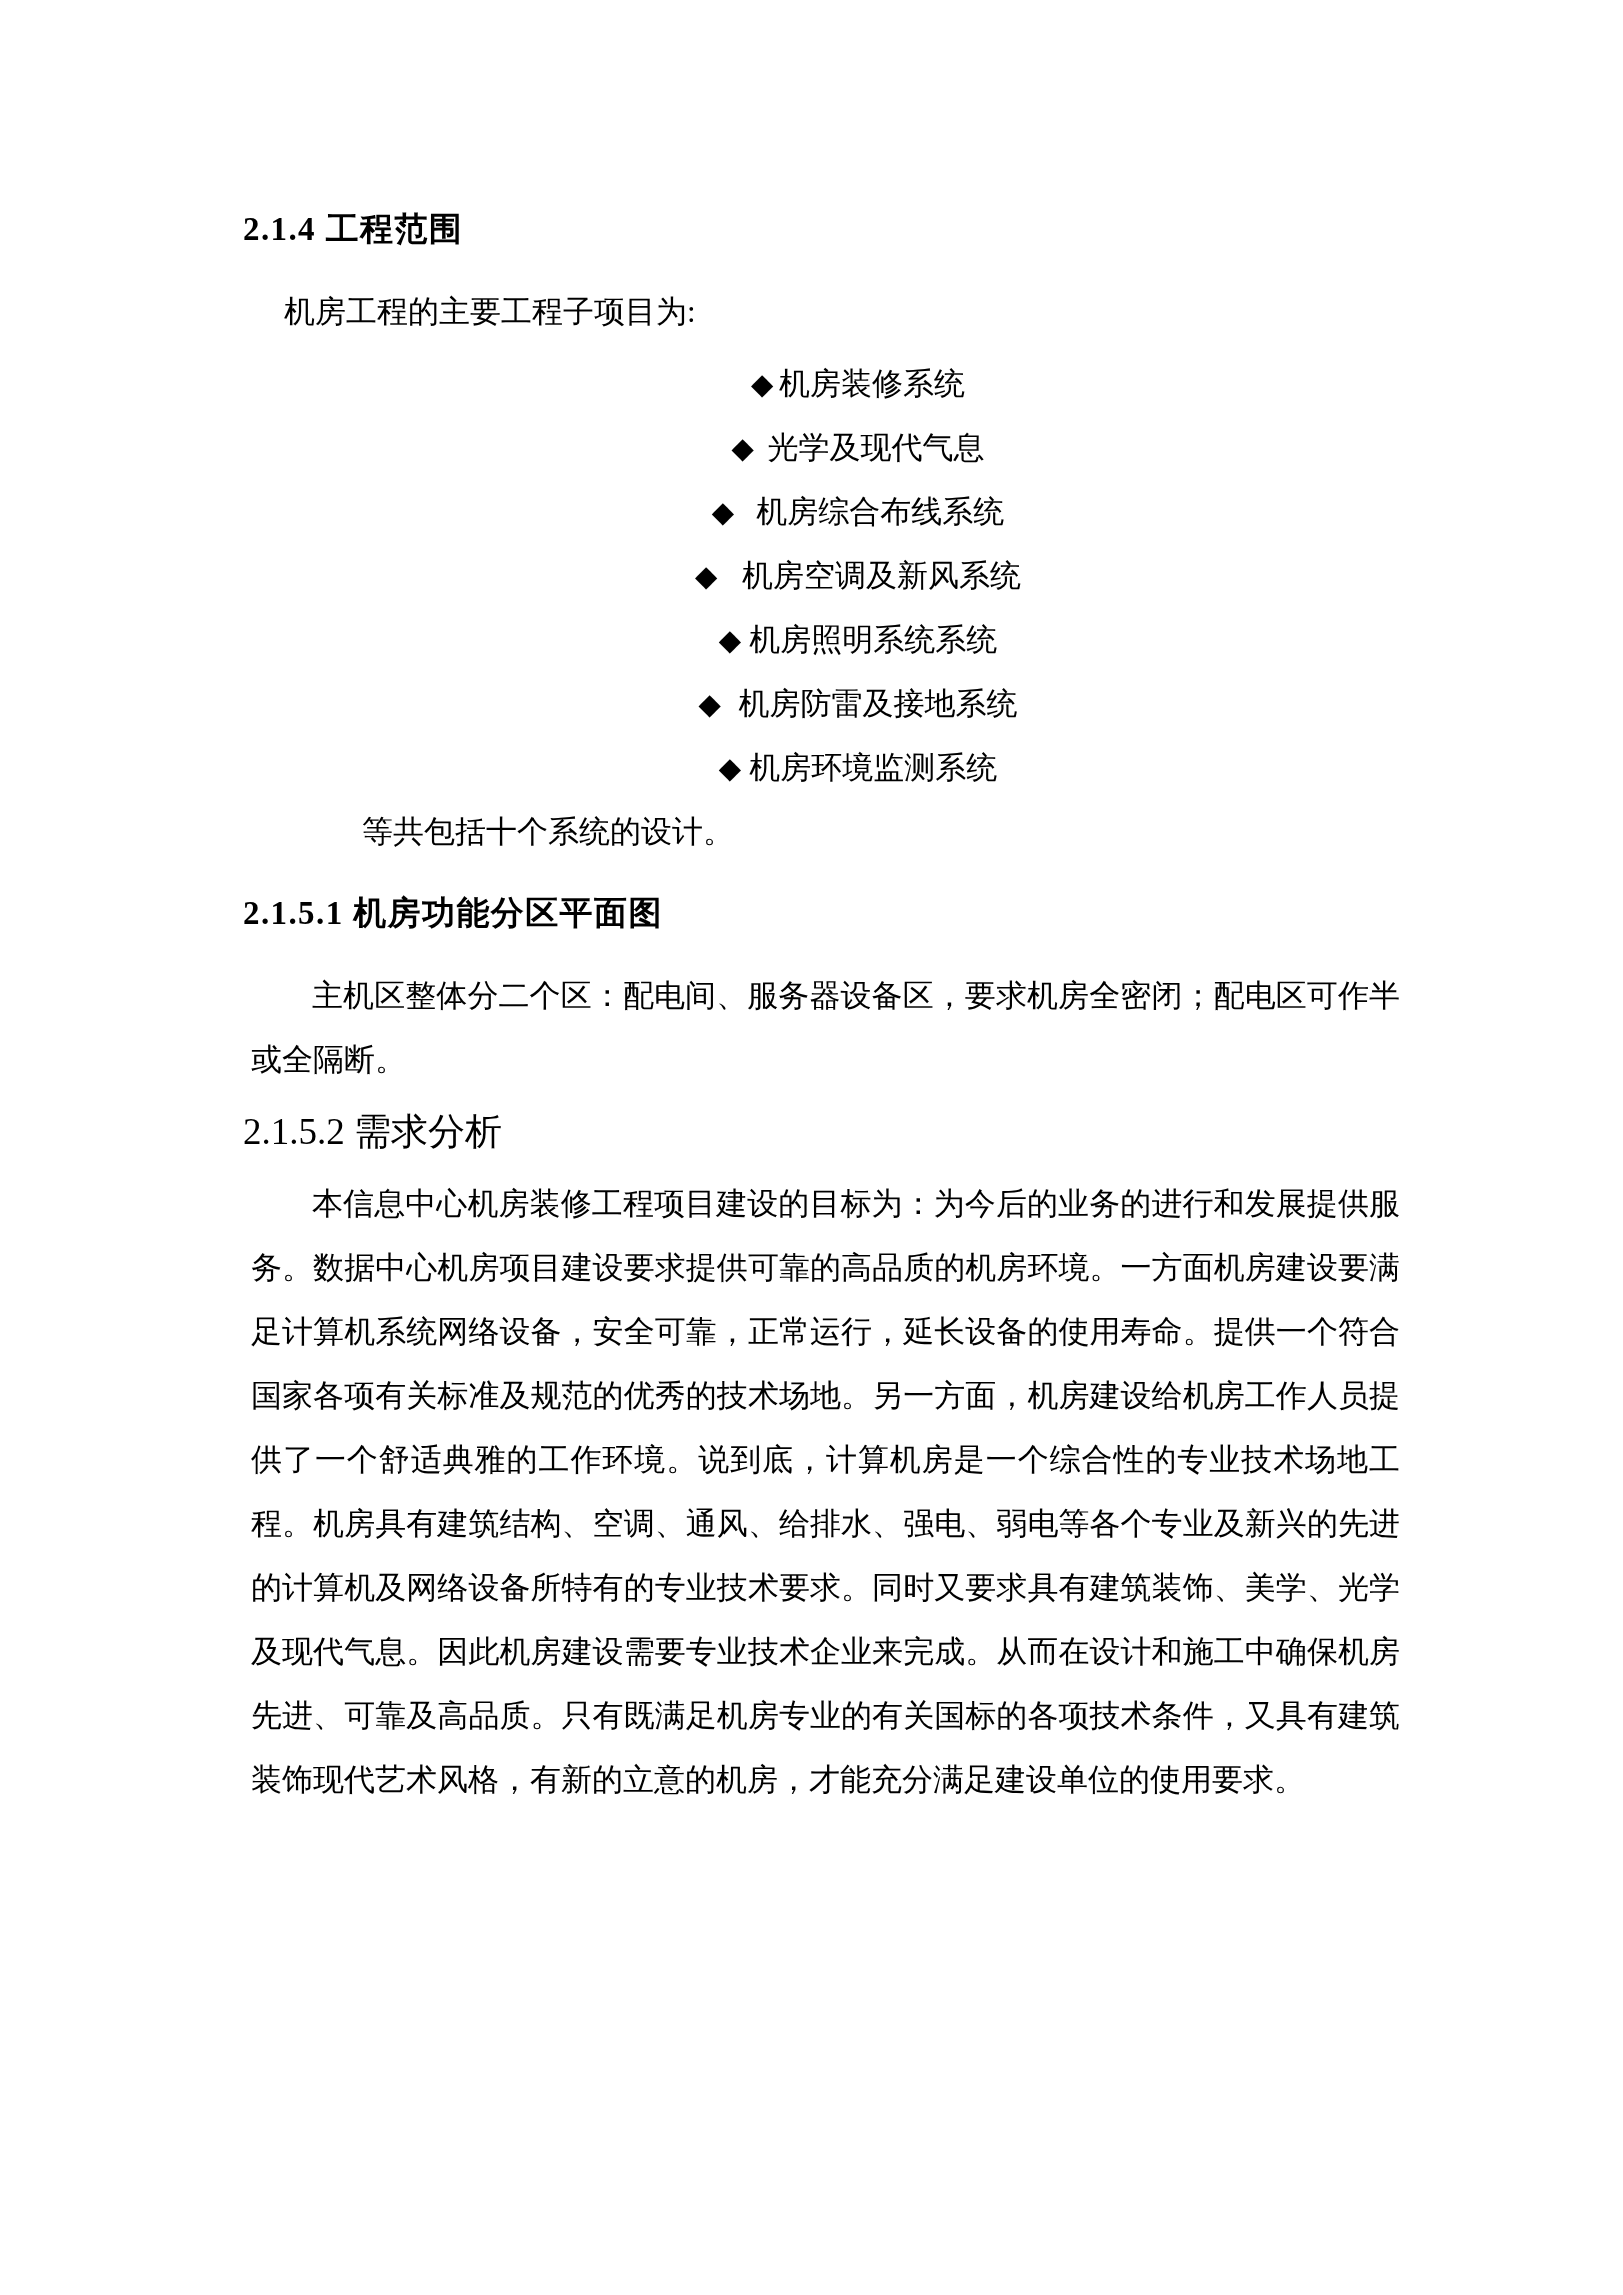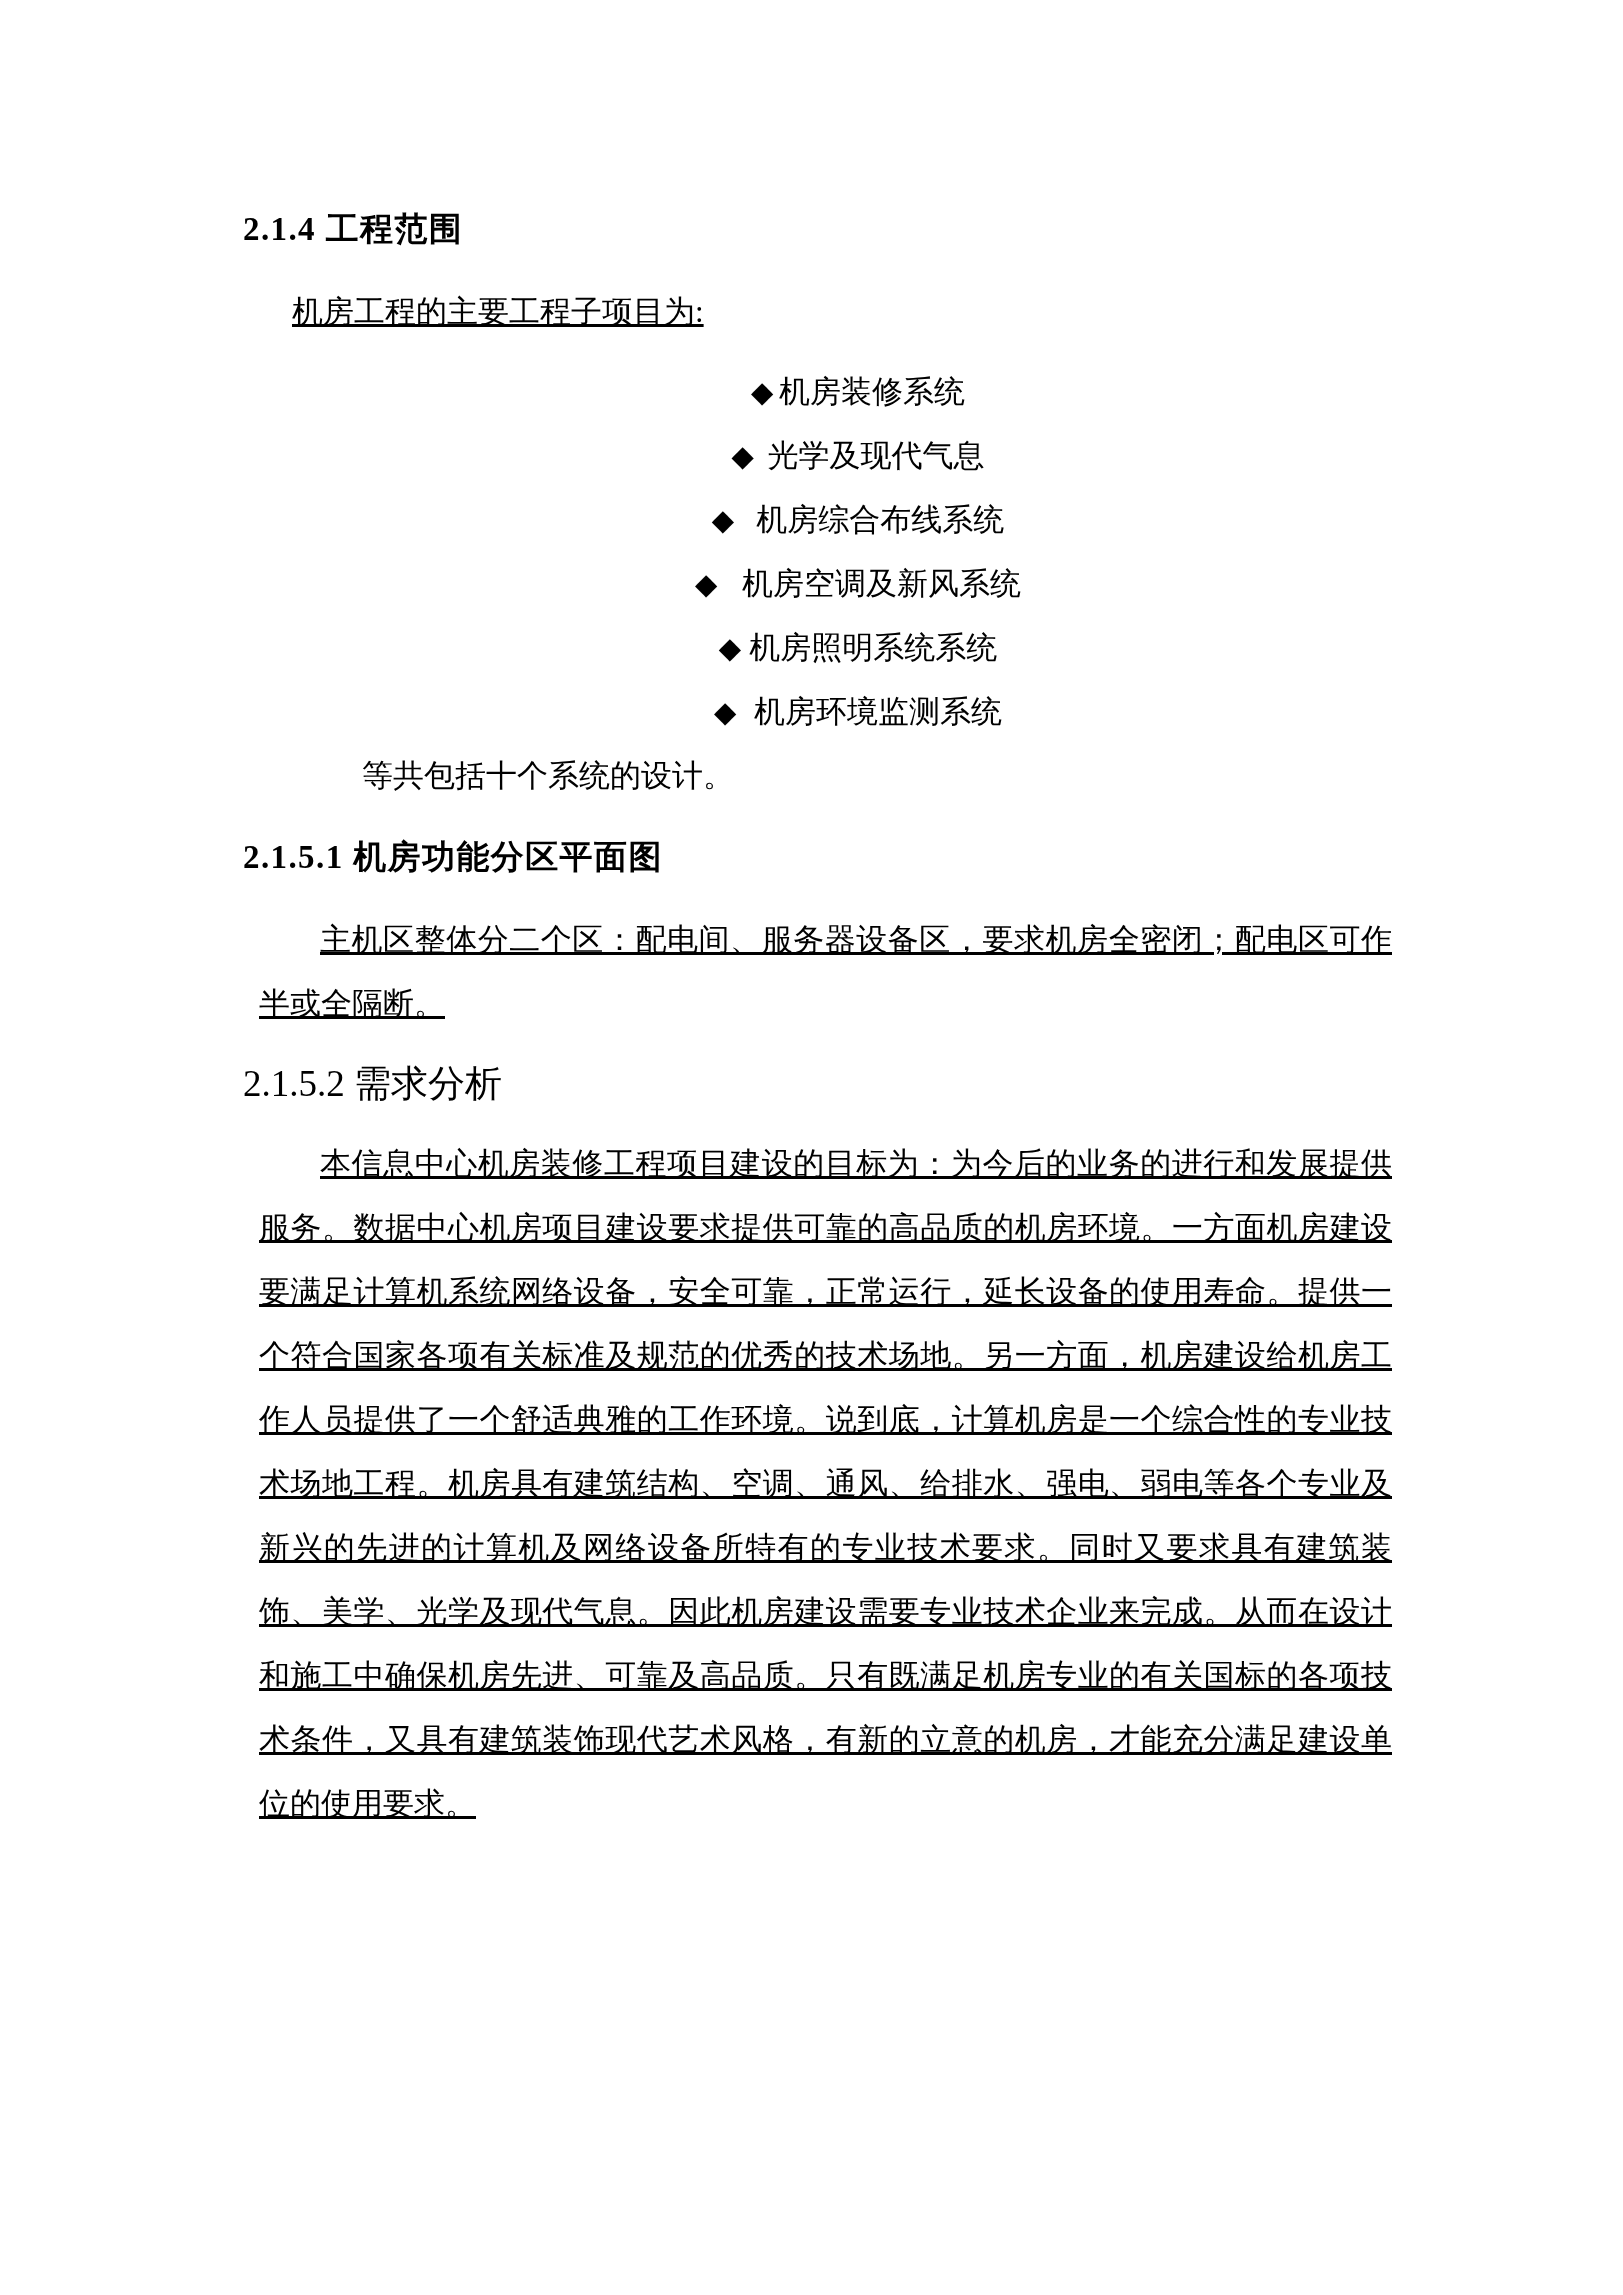--- a/index.html
+++ b/index.html
@@ -21,23 +21,22 @@
     overflow: hidden;
   }
   .h3 {
     font-size: 33px;
     font-weight: bold;
     line-height: 64px;
     margin: 17.7px 0 19px 0;
     letter-spacing: 1.4px;
   }
   .para {
-    margin: 16px;
+    margin: 8px;
     text-align: justify;
-    text-decoration: underline;
   }
   .indent1 { text-indent: 33px; }
   .indent2 { text-indent: 61px; }
   .plain-sub {
     margin: 0;
     font-weight: normal;
     font-size: 37px;
     line-height: 64px;
     text-align: left;
   }
@@ -91,20 +90,23 @@
     <li>
       <span class="bullet-icon">◆</span><span>机房综合布线系统</span>
     </li>
     <li>
       <span class="bullet-icon">◆</span><span>机房空调及新风系统</span>
     </li>
     <li>
       <span class="bullet-icon">◆</span><span>机房照明系统系统</span>
     </li>
     <li>
+      <span class="bullet-icon">◆</span><span>机房防雷及接地系统</span>
+    </li>
+    <li>
       <span class="bullet-icon">◆</span><span>机房环境监测系统</span>
     </li>
   </ul>
 
   <p class="closing">等共包括十个系统的设计。</p>
 
 
   <h3 class="h3">2.1.5.1 机房功能分区平面图</h3>
 
   <p class="para indent2">主机区整体分二个区：配电间、服务器设备区，要求机房全密闭；配电区可作半或全隔断。</p>

